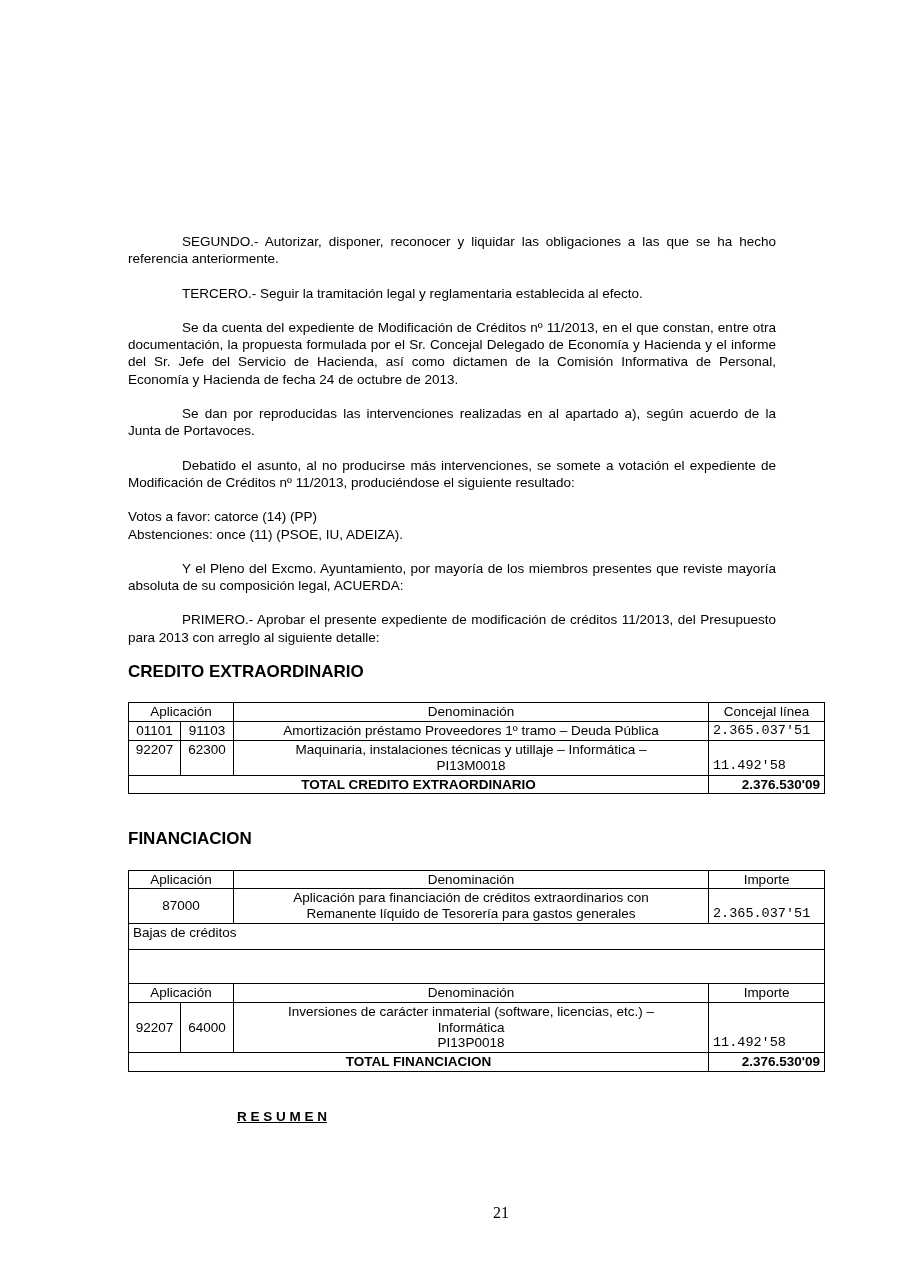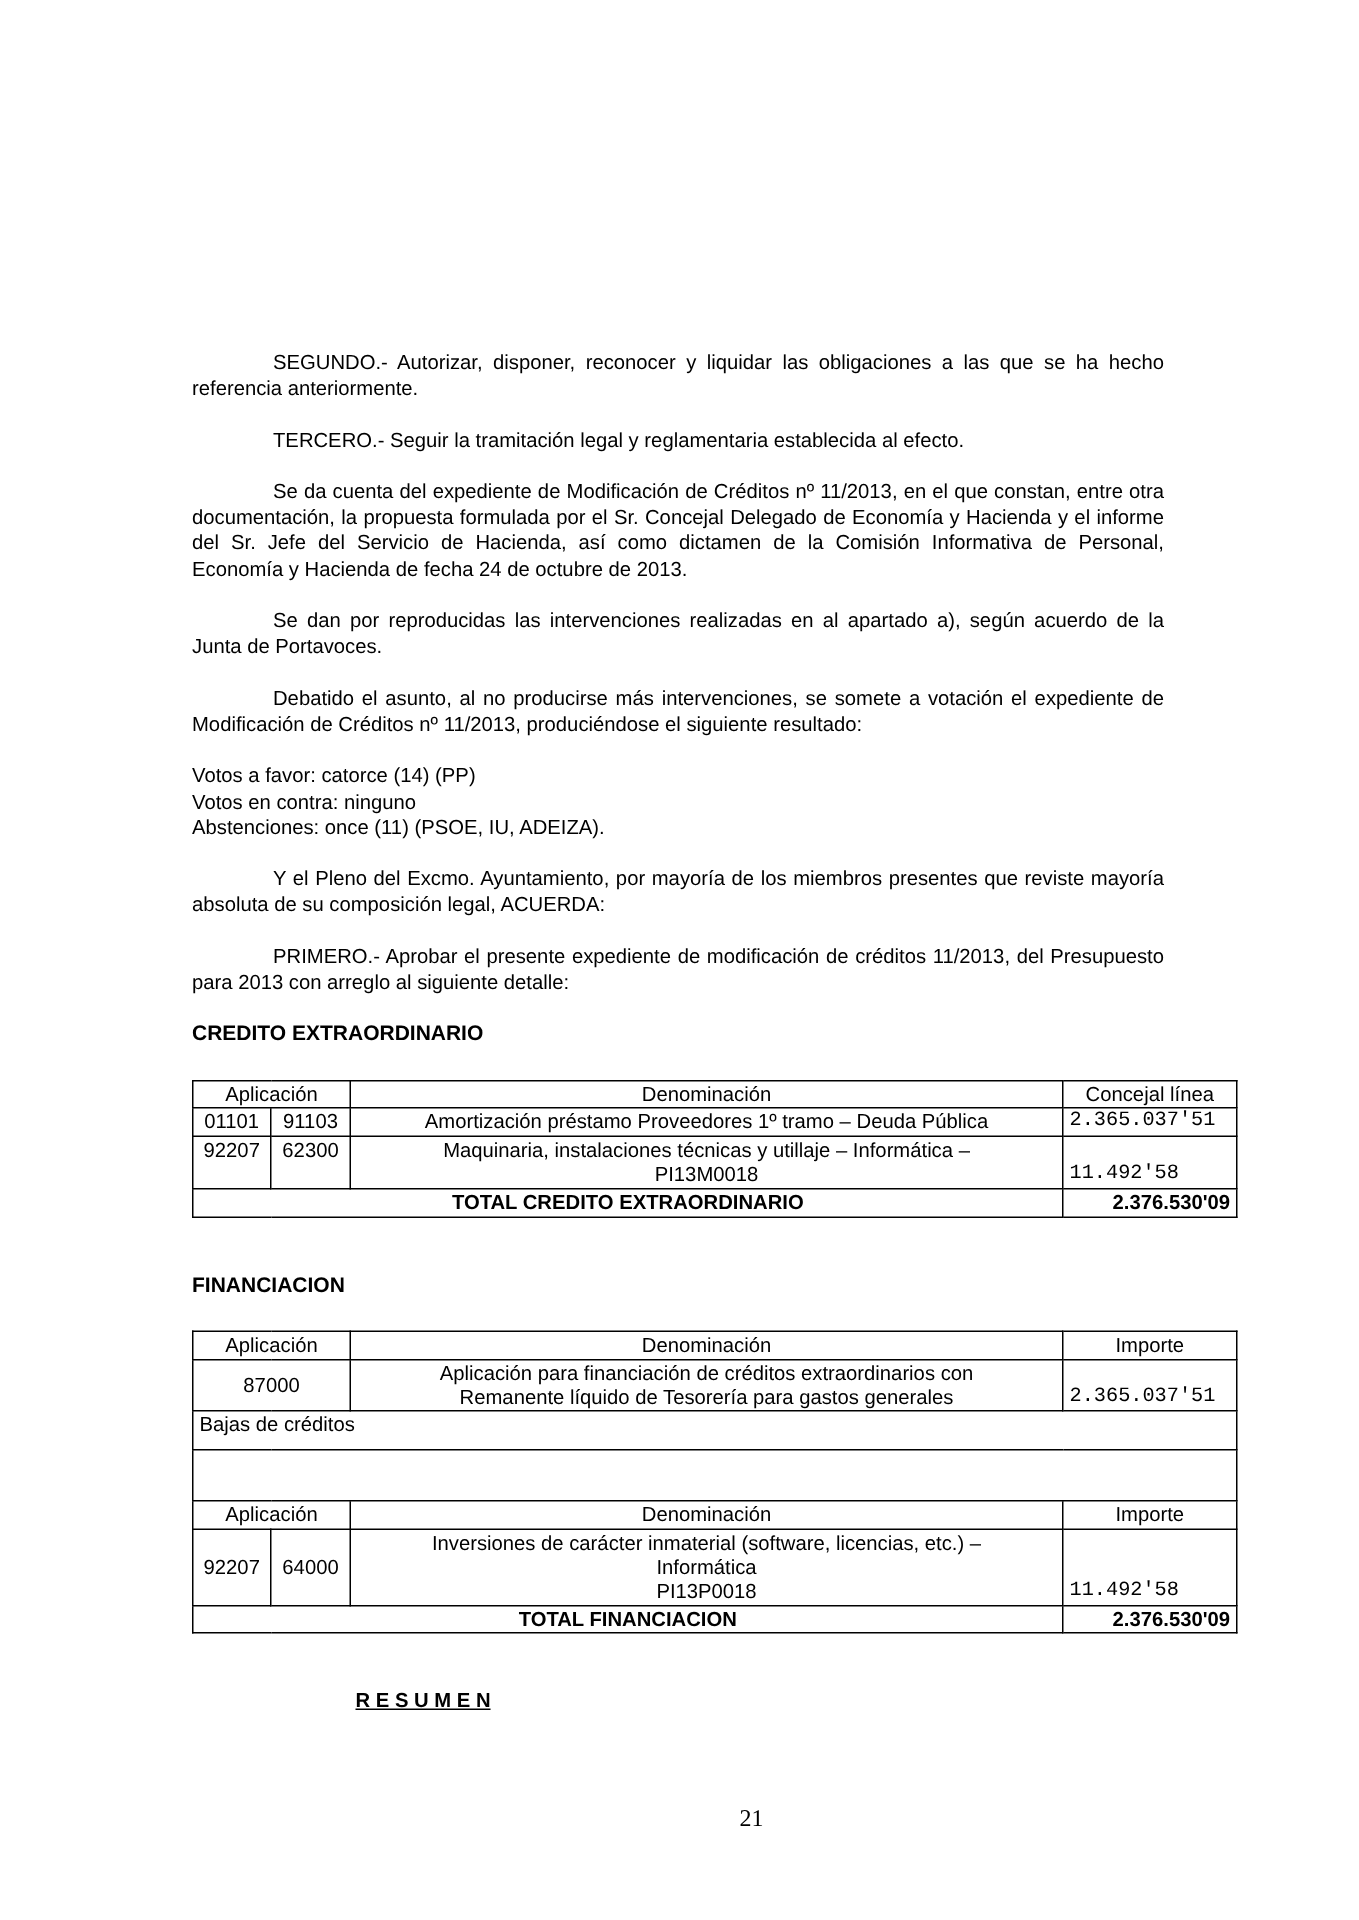--- a/index.html
+++ b/index.html
@@ -18,21 +18,21 @@
     font-size: 13.5px; line-height: 17.3px;
     text-align: justify; text-indent: 54px;
     margin-bottom: 17px;
   }
   .item-c { text-indent: 0; padding-left: 54px; text-align: left; }
   .item-c .c-label { display: inline-block; margin-right: 14px; }
   .underline { text-decoration: underline; }
   .votes { margin-bottom: 17px; }
   .votes div { font-size: 13.5px; line-height: 17.3px; }
   .heading {
-    font-size: 14px; font-weight: bold; line-height: 17.3px;
+    font-size: 17px; font-weight: bold; line-height: 17.3px;
     margin-bottom: 22px; text-align: left; text-indent: 0;
   }
   .heading-gap-top { margin-top: 36px; }
   table {
     border-collapse: collapse; table-layout: fixed;
     width: 696px; font-size: 13.5px; line-height: 15.8px;
   }
   td {
     border: 1px solid #000; padding: 1px 4px;
     vertical-align: middle; overflow: hidden; margin-left: 45px;
@@ -68,21 +68,20 @@
 
 
   <p class="para">Se da cuenta del expediente de Modificación de Créditos nº 11/2013, en el que constan, entre otra documentación, la propuesta formulada por el Sr. Concejal Delegado de Economía y Hacienda y el informe del Sr. Jefe del Servicio de Hacienda, así como dictamen de la Comisión Informativa de Personal, Economía y Hacienda de fecha 24 de octubre de 2013.</p>
 
   <p class="para">Se dan por reproducidas las intervenciones realizadas en al apartado a), según acuerdo de la Junta de Portavoces.</p>
 
   <p class="para">Debatido el asunto, al no producirse más intervenciones, se somete a votación el expediente de Modificación de Créditos nº 11/2013, produciéndose el siguiente resultado:</p>
 
   <div class="votes">
     <div>Votos a favor: catorce (14) (PP)</div>
-    <div>Votos en contra: ninguno</div>
     <div>Abstenciones: once (11) (PSOE, IU, ADEIZA).</div>
   </div>
 
   <p class="para">Y el Pleno del Excmo. Ayuntamiento, por mayoría de los miembros presentes que reviste mayoría absoluta de su composición legal, ACUERDA:</p>
 
   <p class="para">PRIMERO.- Aprobar el presente expediente de modificación de créditos 11/2013, del Presupuesto para 2013 con arreglo al siguiente detalle:</p>
 
   <p class="heading">CREDITO EXTRAORDINARIO</p>
 
   <table>

